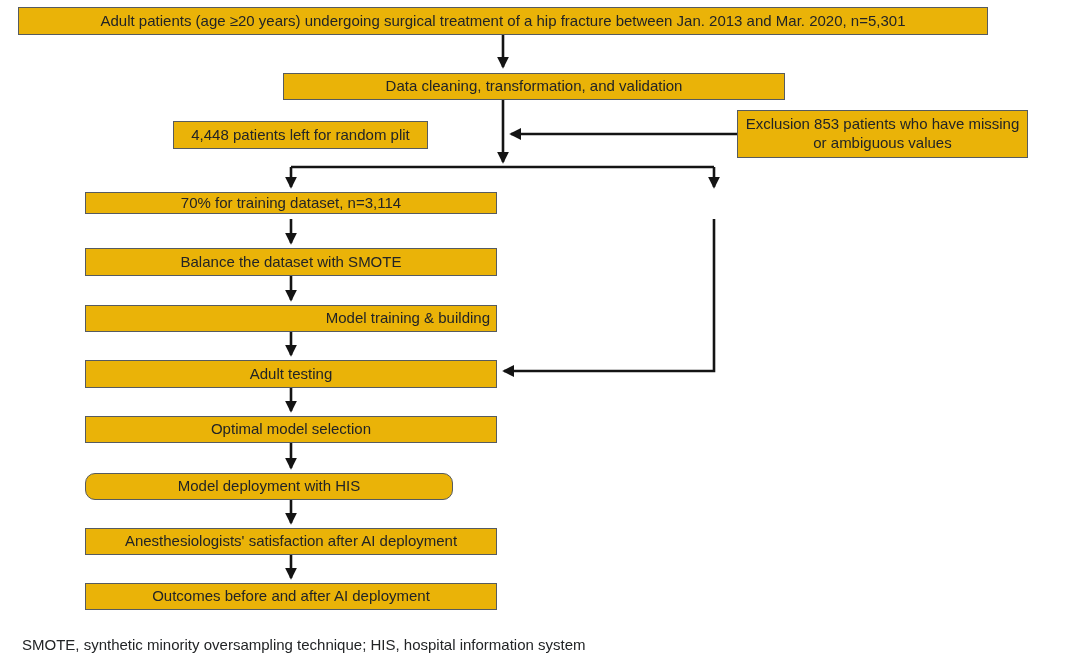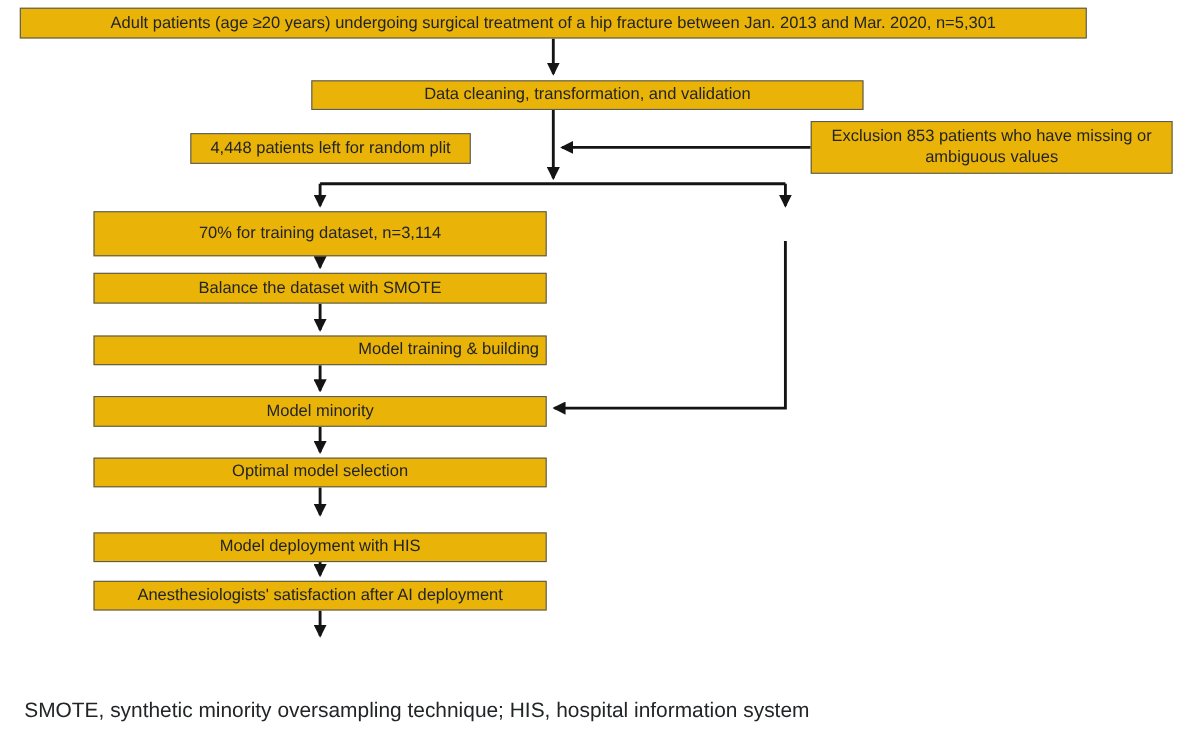--- a/index.html
+++ b/index.html
@@ -41,21 +41,21 @@
   }
   #connector-layer line, #connector-layer polyline {
     stroke: #141414;
     stroke-width: 2.6;
     fill: none;
   }
   .footnote {
     position: absolute;
     left: 22px;
     top: 636px;
-    font-size: 19px;
+    font-size: 15px;
     color: #222426;
     z-index: 2;
   }
 </style>
 </head>
 <body>
 
 <div id="canvas">
 
   <svg id="connector-layer" width="1080" height="665" viewBox="0 0 1080 665" aria-hidden="true">
@@ -99,49 +99,52 @@
     </div>
 
   <div class="node" style="left:283px; top:73px; width:502px; height:27px;">
       <span>Data cleaning, transformation, and validation</span>
     </div>
 
   <div class="node" style="left:173px; top:121px; width:255px; height:28px;">
       <span>4,448 patients left for random plit</span>
     </div>
 
-  <div class="node" style="left:737px; top:110px; width:329px; height:48px;">
+  <div class="node" style="left:737px; top:110px; width:291px; height:48px;">
       <span>Exclusion 853 patients who have missing or ambiguous values</span>
     </div>
 
-  <div class="node" style="left:85px; top:192px; width:412px; height:41px;">
+  <div class="node" style="left:85px; top:192px; width:412px; height:22px;">
       <span>70% for training dataset, n=3,114</span>
     </div>
 
 
   <div class="node" style="left:85px; top:248px; width:412px; height:28px;text-align:right;">
       <span>Balance the dataset with SMOTE</span>
     </div>
 
   <div class="node" style="left:85px; top:305px; width:412px; height:27px;justify-content:flex-end;">
       <span>Model training &amp; building</span>
     </div>
 
   <div class="node" style="left:85px; top:360px; width:412px; height:28px;">
-      <span>Model minority</span>
+      <span>Adult testing</span>
     </div>
 
   <div class="node" style="left:85px; top:416px; width:412px; height:27px;">
       <span>Optimal model selection</span>
     </div>
 
-  <div class="node" style="left:85px; top:484px; width:412px; height:27px;">
+  <div class="node" style="left:85px; top:473px; width:368px; height:27px;border-radius:10px;">
       <span>Model deployment with HIS</span>
     </div>
 
   <div class="node" style="left:85px; top:528px; width:412px; height:27px;">
       <span>Anesthesiologists' satisfaction after AI deployment</span>
     </div>
 
+  <div class="node" style="left:85px; top:583px; width:412px; height:27px;">
+      <span>Outcomes before and after AI deployment</span>
+    </div>
 
   <div class="footnote">SMOTE, synthetic minority oversampling technique; HIS, hospital information system</div>
 
 </div>
 
 </body></html>

